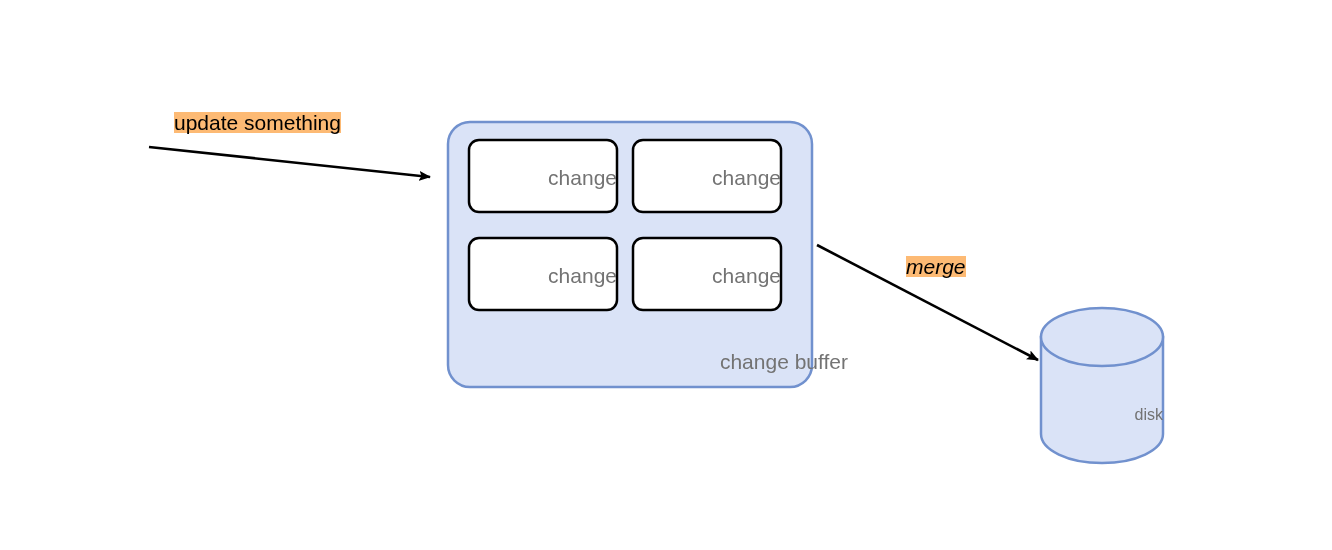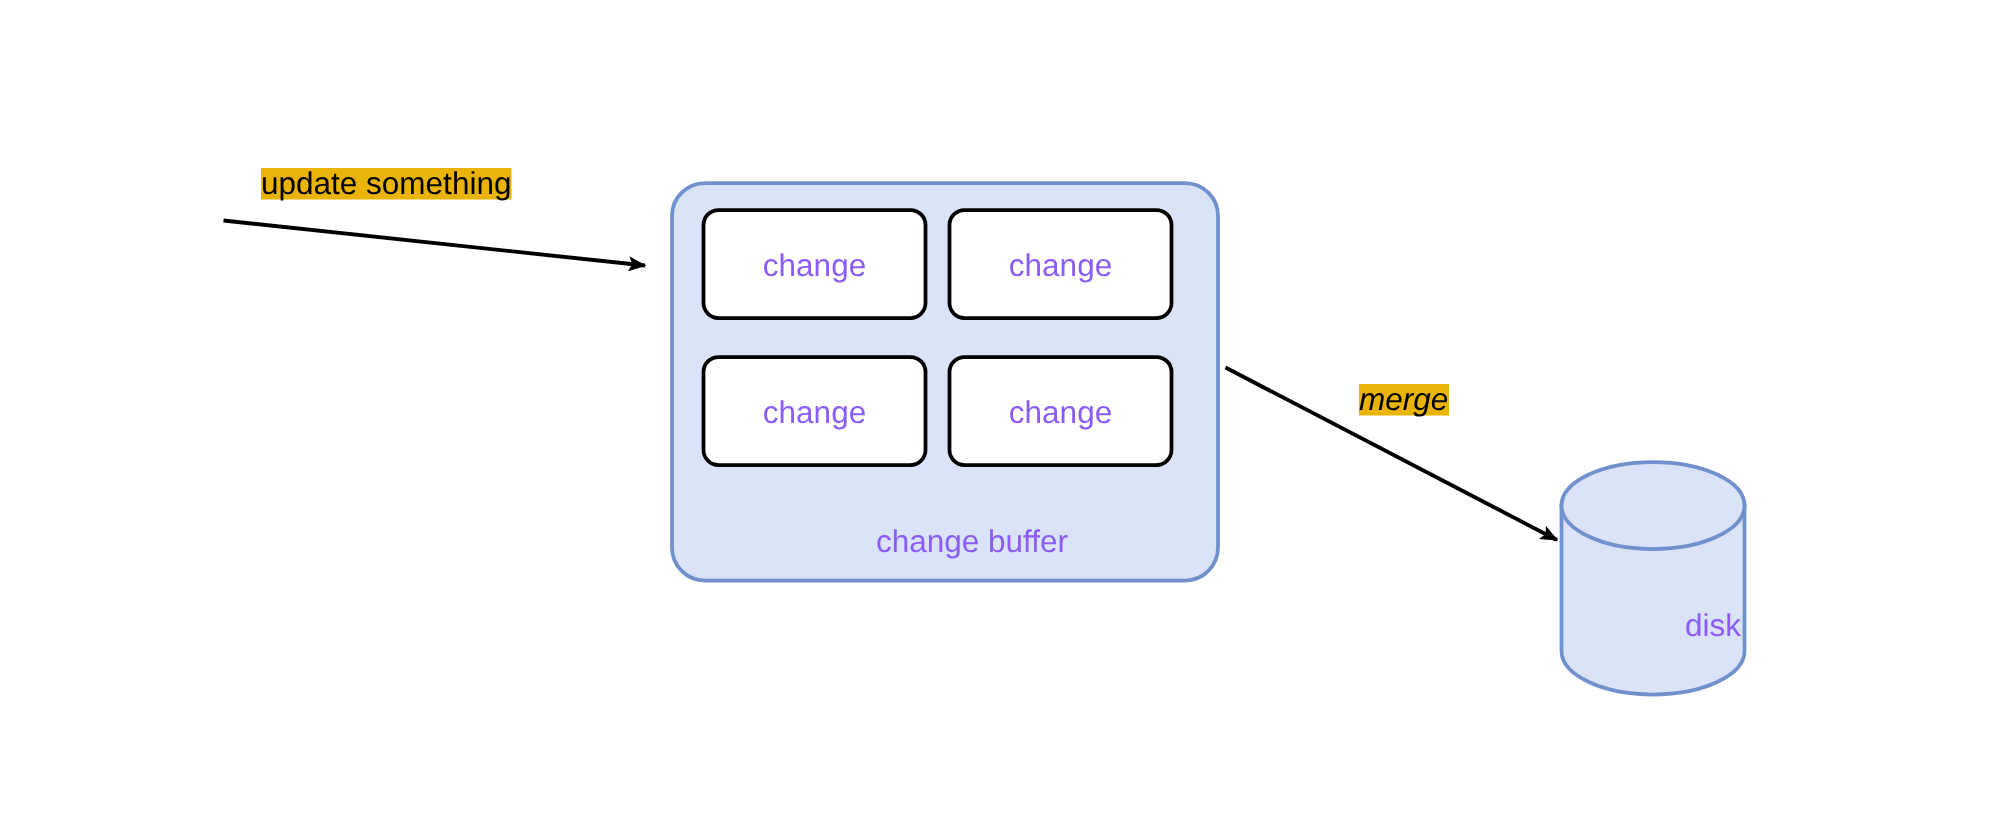--- a/index.html
+++ b/index.html
@@ -22,42 +22,41 @@
   #diagram-svg {
     position: absolute;
     left: 0;
     top: 0;
     width: 1332px;
     height: 550px;
   }
   .node-label {
     position: absolute;
     font-family: "Liberation Sans", sans-serif;
-    color: #8b5cf6;
+    color: #737373;
     white-space: nowrap;
-    text-align: center;
+    text-align: right;
     line-height: 1;
   }
   .change-label {
     font-size: 21px;
   }
   .buffer-label {
     font-size: 21px;
   }
   .disk-label {
-    font-size: 21px;
-    margin-left: 40px;
+    font-size: 16px;
   }
   .edge-label {
     position: absolute;
     font-family: "Liberation Sans", sans-serif;
     font-size: 21px;
     color: #000000;
     white-space: nowrap;
-    background: #eab308;
+    background: #fdba74;
     line-height: 1;
   }
 </style>
 </head>
 <body>
 
 <div id="canvas">
 
   <svg id="diagram-svg" viewBox="0 0 1332 550" xmlns="http://www.w3.org/2000/svg">
     <defs>

